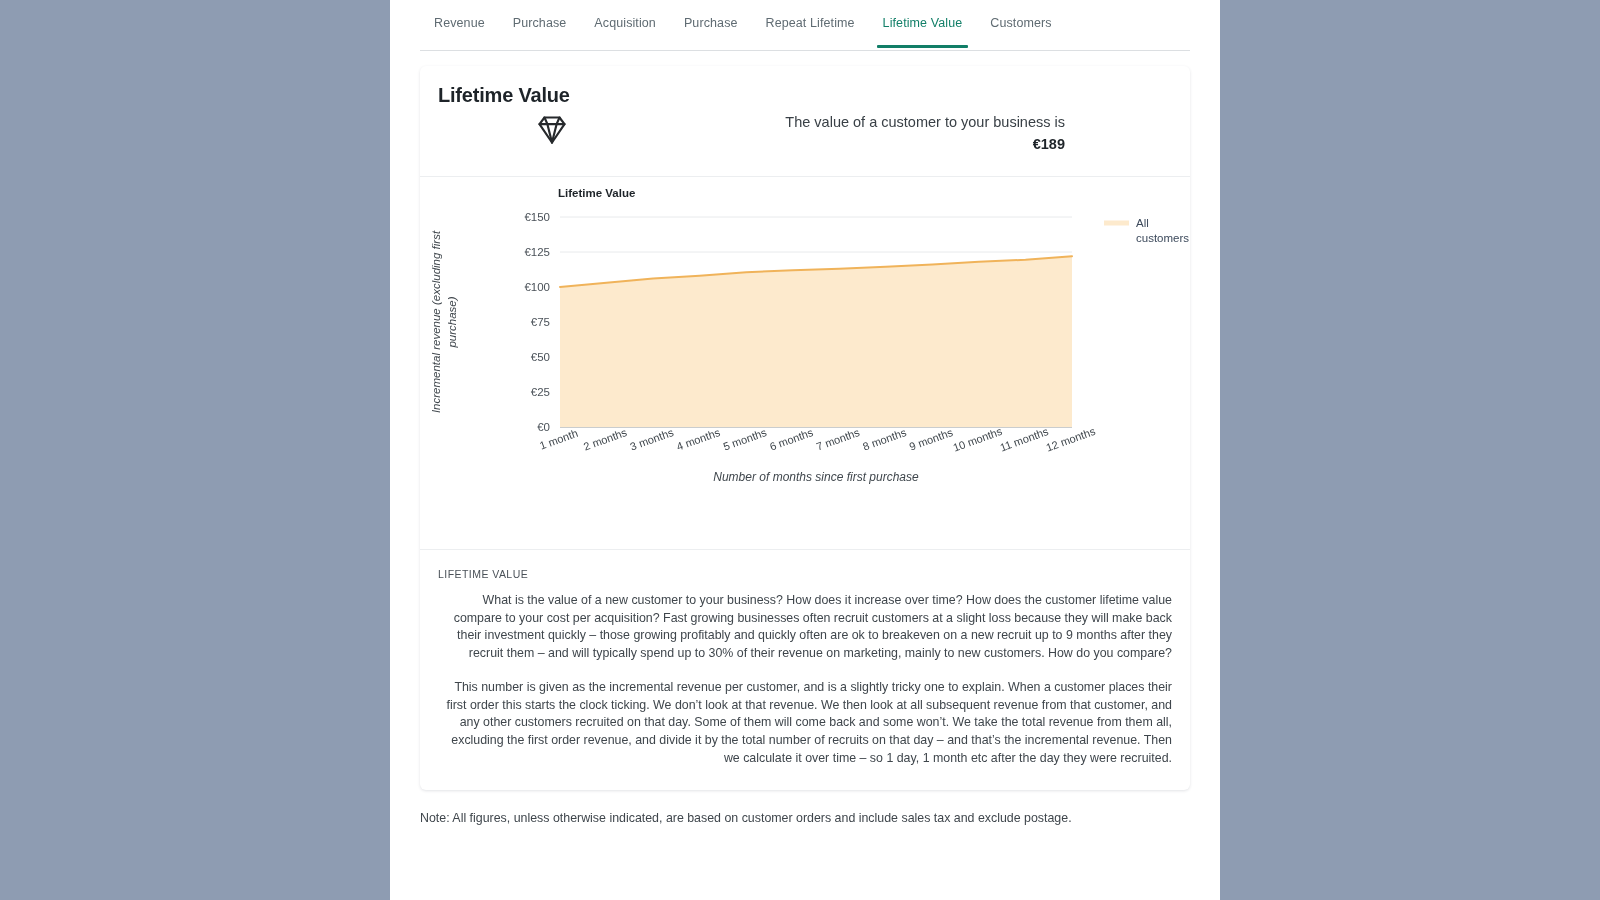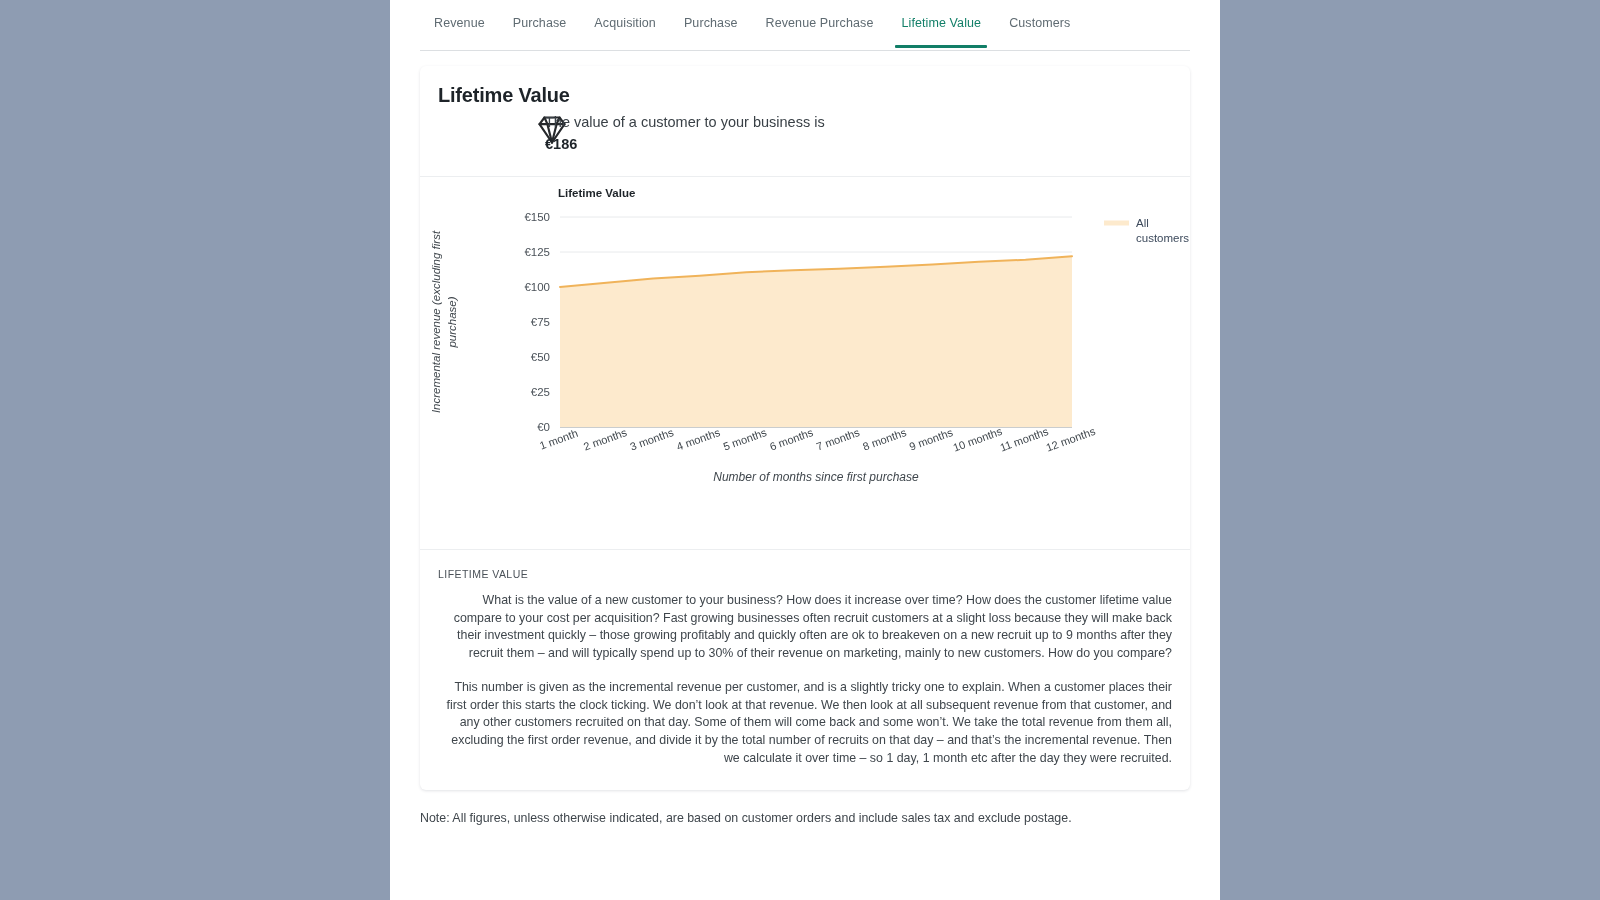--- a/index.html
+++ b/index.html
@@ -90,21 +90,21 @@
     left: 112px;
     top: 44px;
     width: 40px;
     height: 40px;
   }
   .kpi {
     position: absolute;
     left: 50%;
     transform: translateX(-50%);
     top: 45px;
-    text-align: left;
+    text-align: right;
     width: 520px;
   }
   .kpi-label {
     font-size: 14.5px;
     color: #394046;
     line-height: 1.55;
   }
   .kpi-value {
     font-size: 14.5px;
     font-weight: bold;
@@ -151,21 +151,21 @@
 <body>
 
 <div class="viewport">
   <div class="page">
 
     <div class="tabbar">
       <div class="tab">Revenue</div>
       <div class="tab">Purchase</div>
       <div class="tab">Acquisition</div>
       <div class="tab">Purchase</div>
-      <div class="tab">Revenue Purchase</div>
+      <div class="tab">Repeat Lifetime</div>
       <div class="tab active">Lifetime Value</div>
       <div class="tab">Customers</div>
     </div>
 
     <div class="card">
 
       <div class="card-header">
         <div class="card-title">Lifetime Value</div>
 
         <div class="gem-wrap">
@@ -174,21 +174,21 @@
               <path d="M9 17 L15 9 L33 9 L39 17 L24 39 Z"></path>
               <path d="M9 17 L39 17"></path>
               <path d="M15 9 L18.5 17 L24 39"></path>
               <path d="M33 9 L29.5 17 L24 39"></path>
             </g>
           </svg>
         </div>
 
         <div class="kpi">
           <div class="kpi-label">The value of a customer to your business is</div>
-          <div class="kpi-value">€186</div>
+          <div class="kpi-value">€189</div>
         </div>
       </div>
 
       <div class="chart-region">
         <svg class="chart-svg" id="ltv-chart" width="770" height="372" viewBox="0 0 770 372">
             <text x="138" y="20" font-size="11.5" font-weight="bold" fill="#1e2429" font-family="&quot;Liberation Sans&quot;, sans-serif">Lifetime Value</text>
             <line x1="140" x2="652" y1="250" y2="250" stroke="#b9bcbe" stroke-width="1.4"></line>
             <text x="130" y="254" font-size="11.5" fill="#4a5158" text-anchor="end" font-family="&quot;Liberation Sans&quot;, sans-serif">€0</text>
             <line x1="140" x2="652" y1="215" y2="215" stroke="#e8eaec" stroke-width="1"></line>
             <text x="130" y="219" font-size="11.5" fill="#4a5158" text-anchor="end" font-family="&quot;Liberation Sans&quot;, sans-serif">€25</text>

